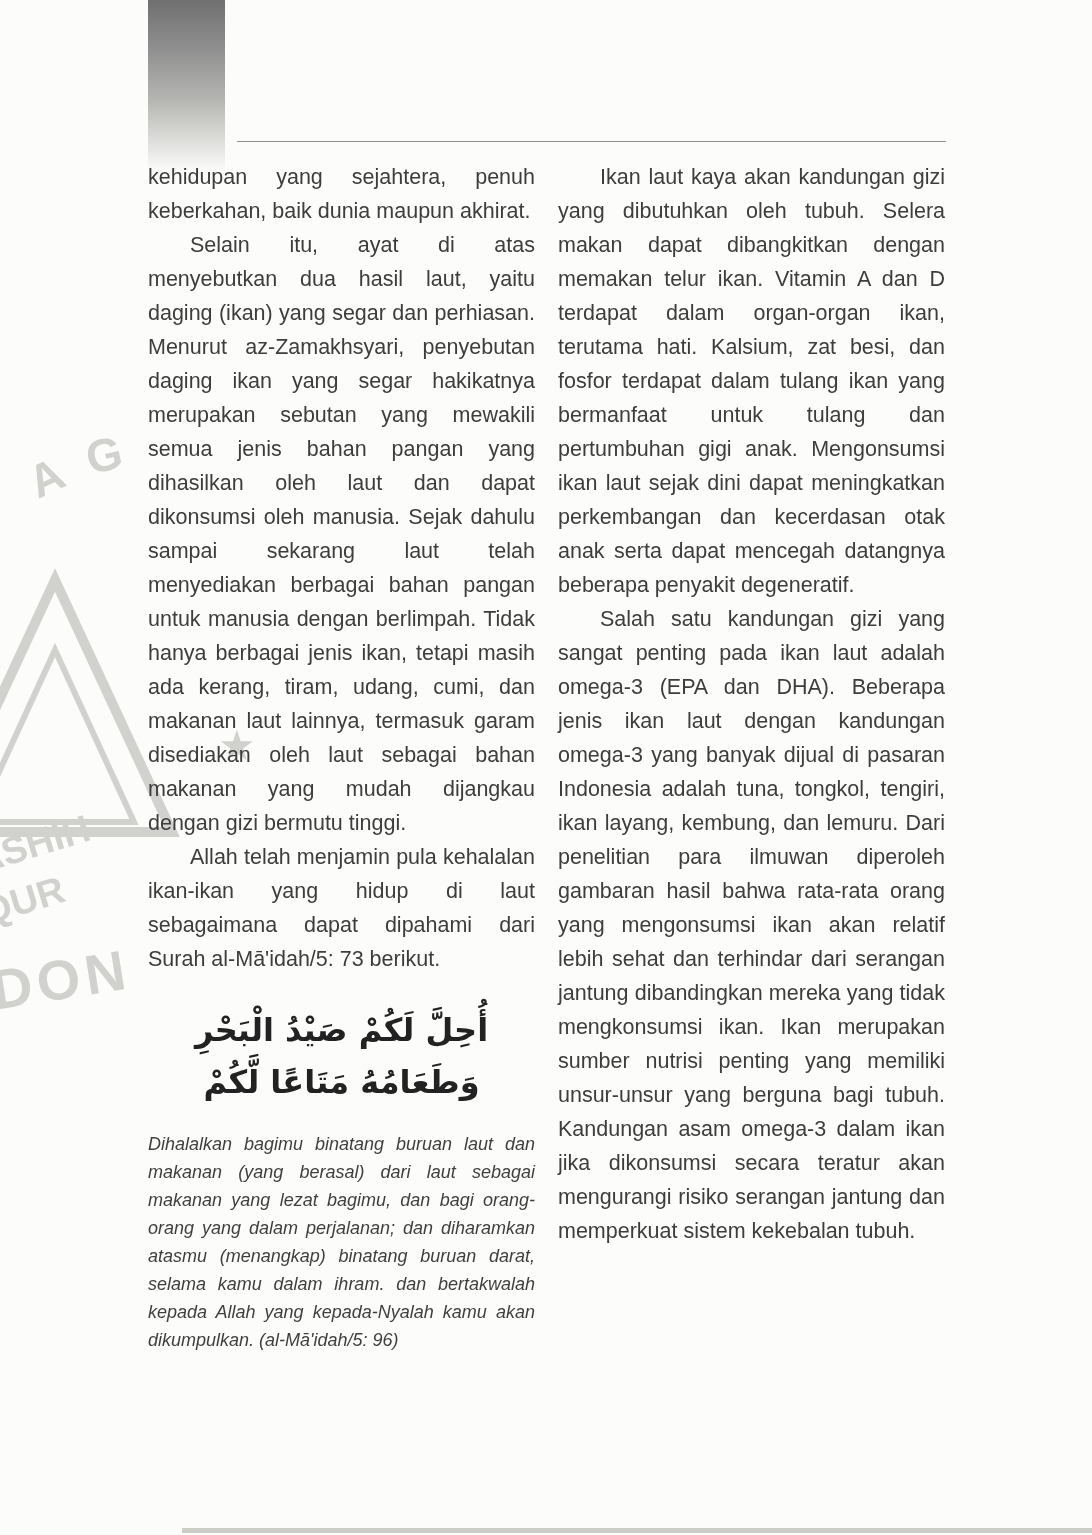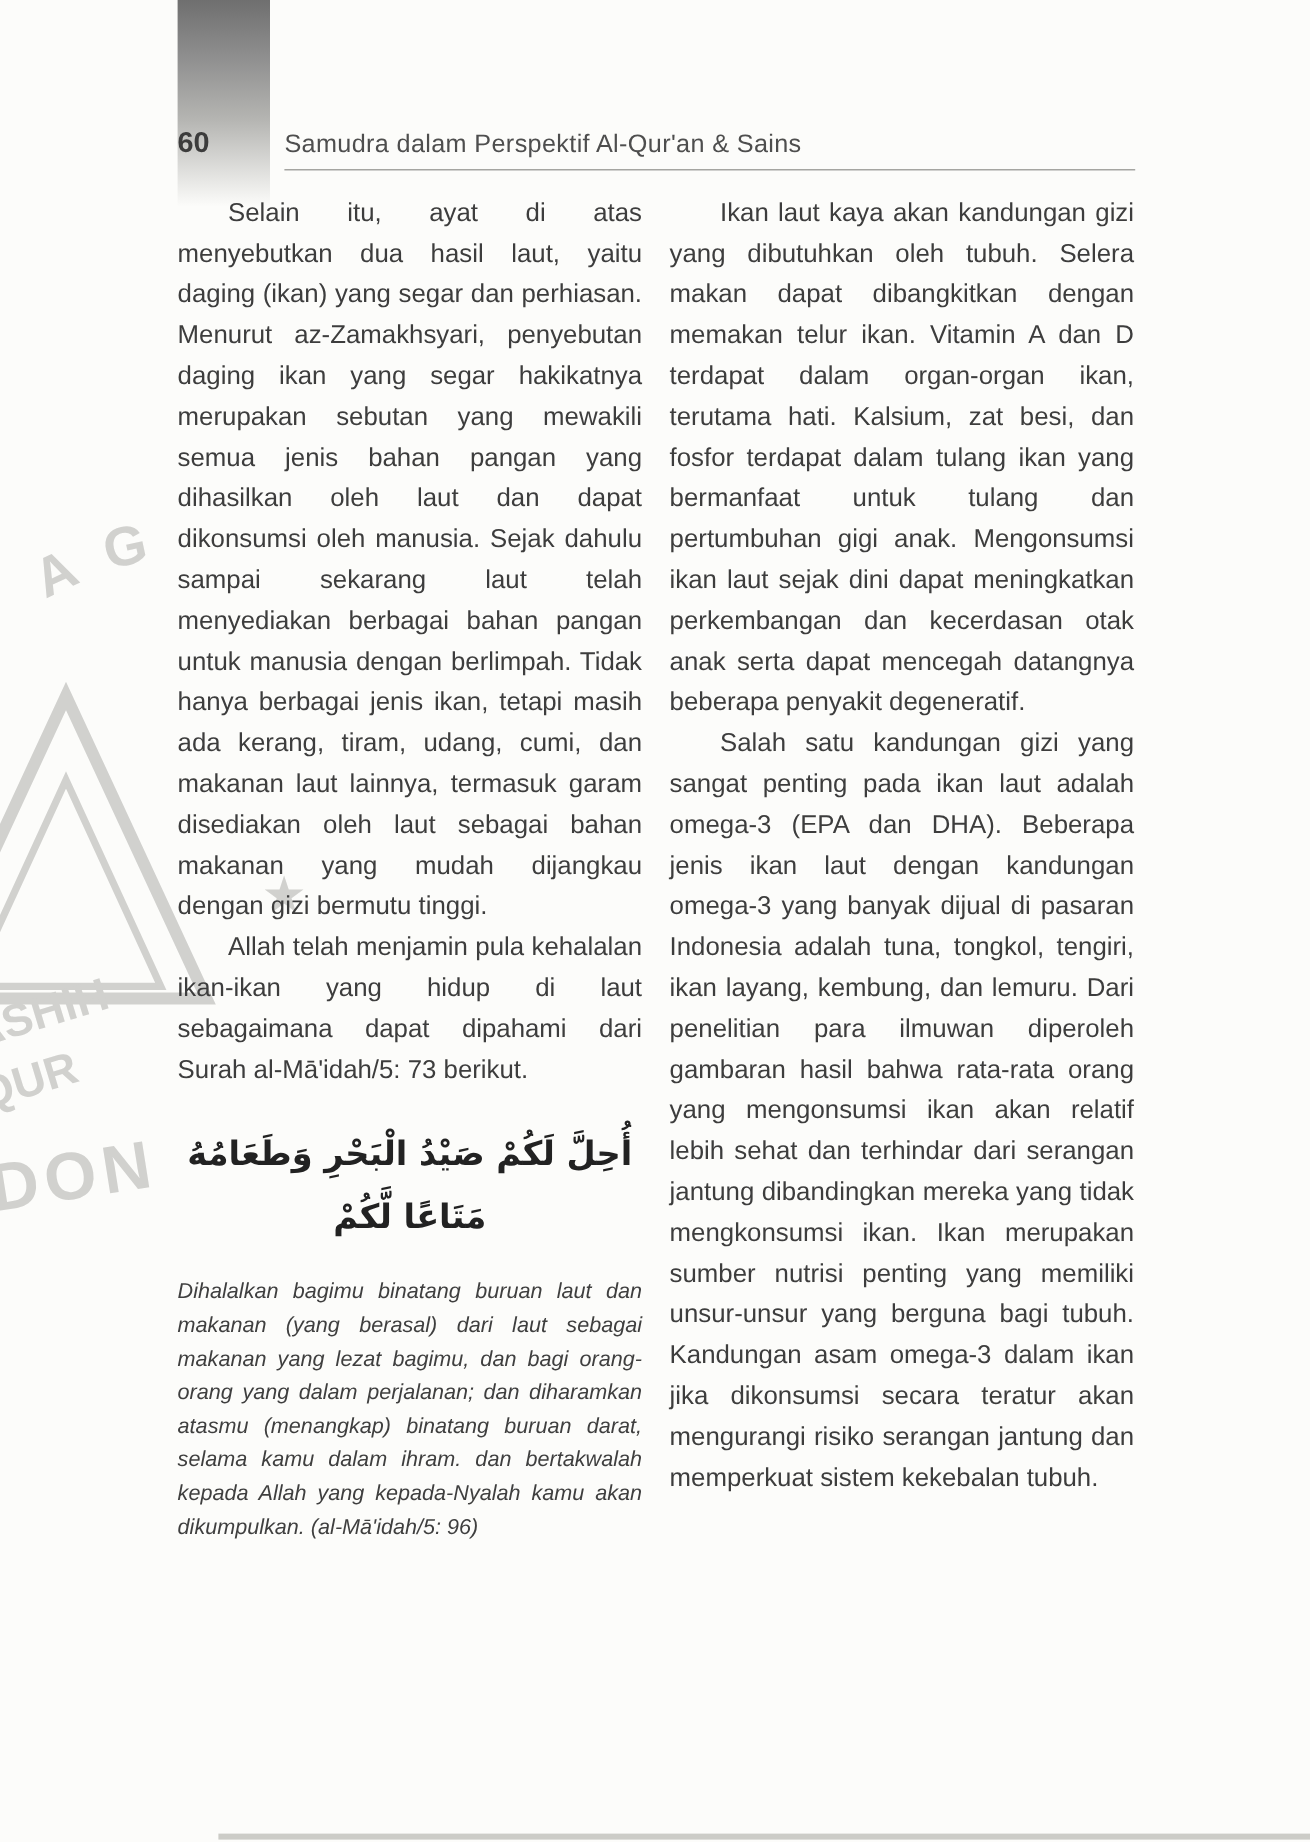--- a/index.html
+++ b/index.html
@@ -71,21 +71,21 @@
     text-align: justify;
     color: #3d3d3d;
   }
   .body-text.indent { text-indent: 42px; }
 
   .arabic {
     margin: 28px 0 22px;
     direction: rtl;
     text-align: center;
     font-family: "DejaVu Sans", sans-serif;
-    font-size: 28px;
+    font-size: 32px;
     font-weight: 600;
     line-height: 52px;
     color: #222222;
   }
 
   .translation {
     margin: 4px 0 0;
     font-style: italic;
     font-size: 18px;
     line-height: 28px;
@@ -117,29 +117,26 @@
       </text>
       <path d="M 135 150 L 252 402 L 18 402 Z" fill="none" stroke="#c7c7c4" stroke-width="10"></path>
       <path d="M 135 220 L 214 392 L 56 392 Z" fill="none" stroke="#c7c7c4" stroke-width="6"></path>
       <text x="298" y="330" font-size="42">★</text>
       <text x="14" y="458" font-size="38" font-weight="bold" transform="rotate(-17 14 458)">NTASHIH</text>
       <text x="6" y="514" font-size="38" font-weight="bold" transform="rotate(-17 6 514)">AL-QUR</text>
       <text x="10" y="590" font-size="56" font-weight="bold" letter-spacing="5" transform="rotate(-9 10 590)">INDON</text>
     </g>
   </svg>
 
-  <header class="page-header">
-    <span class="page-num">60</span>
-    <span class="header-title">Samudra dalam Perspektif Al-Qur'an &amp; Sains</span>
-  </header>
   <div class="rule"></div>
 
   <main class="columns">
 
     <section class="col">
+      <p class="body-text">kehidupan yang sejahtera, penuh keberkahan, baik dunia maupun akhirat.</p>
       <p class="body-text indent">Selain itu, ayat di atas menyebutkan dua hasil laut, yaitu daging (ikan) yang segar dan perhiasan. Menurut az-Zamakhsyari, penyebutan daging ikan yang segar hakikatnya merupakan sebutan yang mewakili semua jenis bahan pangan yang dihasilkan oleh laut dan dapat dikonsumsi oleh manusia. Sejak dahulu sampai sekarang laut telah menyediakan berbagai bahan pangan untuk manusia dengan berlimpah. Tidak hanya berbagai jenis ikan, tetapi masih ada kerang, tiram, udang, cumi, dan makanan laut lainnya, termasuk garam disediakan oleh laut sebagai bahan makanan yang mudah dijangkau dengan gizi bermutu tinggi.</p>
       <p class="body-text indent">Allah telah menjamin pula kehalalan ikan-ikan yang hidup di laut sebagaimana dapat dipahami dari Surah al-Mā'idah/5: 73 berikut.</p>
 
       <div class="arabic" dir="rtl">
         <div>أُحِلَّ لَكُمْ صَيْدُ الْبَحْرِ وَطَعَامُهُ مَتَاعًا لَّكُمْ</div>
       </div>
 
       <p class="translation">Dihalalkan bagimu binatang buruan laut dan makanan (yang berasal) dari laut sebagai makanan yang lezat bagimu, dan bagi orang-orang yang dalam perjalanan; dan diharamkan atasmu (menangkap) binatang buruan darat, selama kamu dalam ihram. dan bertakwalah kepada Allah yang kepada-Nyalah kamu akan dikumpulkan. (al-Mā'idah/5: 96)</p>
     </section>
 

